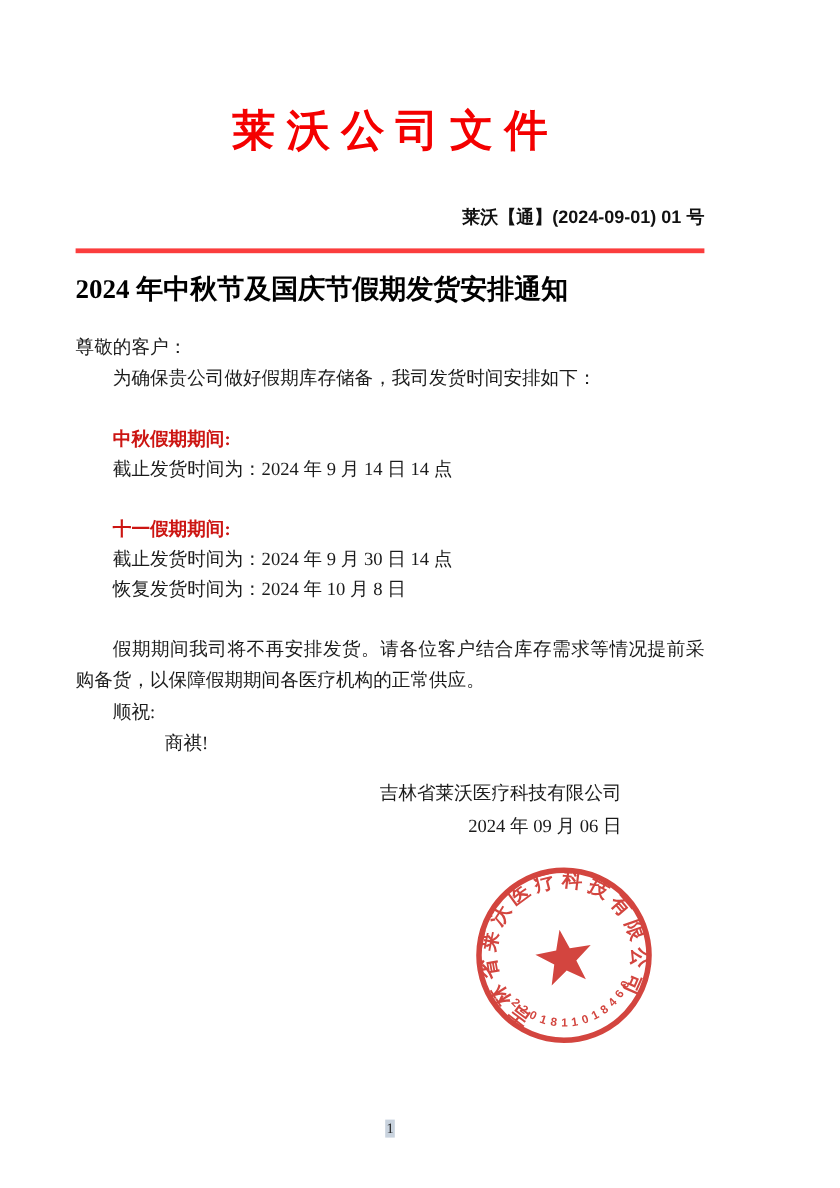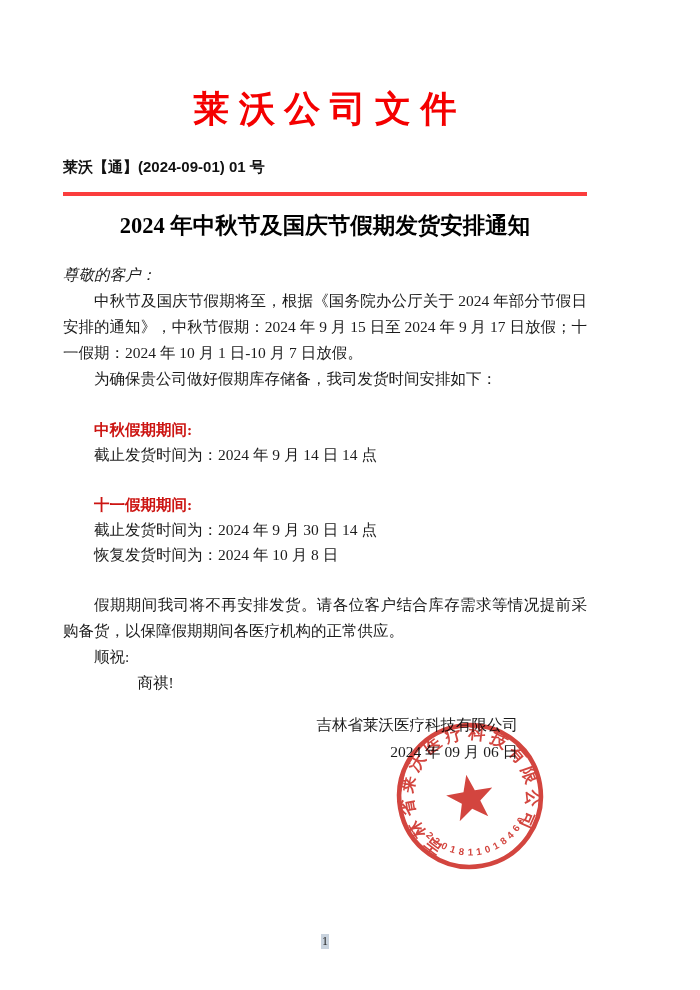--- a/index.html
+++ b/index.html
@@ -28,42 +28,42 @@
     text-align:center;
     font-size:36px;
     line-height:42px;
     font-weight:bold;
     letter-spacing:0.26em;
     text-indent:0.26em;
     color:var(--title_red);
     font-family:"Liberation Sans","DejaVu Sans",sans-serif;
   }
   .doc-number{
-    margin-top:24px;
-    text-align:left;
+    margin-top:39px;
+    text-align:right;
     font-size:15px;
     font-weight:bold;
     font-family:"Liberation Sans","DejaVu Sans",sans-serif;
     color:#111;
   }
   .double-rule{
     margin-top:12px;
     height:2px;
     border-top:3px solid var(--rule_red);
     border-bottom:1.5px solid var(--rule_red);
   }
   .doc-heading{
     margin-top:15px;
-    text-align:center;
+    text-align:left;
     font-size:22.5px;
     line-height:30px;
     font-weight:bold;
     color:#000;
   }
-  .salutation{margin-top:21px;font-style:italic;}
+  .salutation{margin-top:21px;}
   .para{text-indent:2em;text-align:justify;}
   .holiday-section{margin-top:25px;}
   .section-title{
     padding-left:2em;
     font-weight:bold;
     color:var(--section_red);
     line-height:25px;
   }
   .section-row{padding-left:2em;line-height:25px;}
   .row-value{}
@@ -119,21 +119,20 @@
     <div class="doc-title">莱沃公司文件</div>
 
     <div class="doc-number">莱沃【通】(2024-09-01) 01 号</div>
 
     <div class="double-rule"></div>
 
     <div class="doc-heading">2024 年中秋节及国庆节假期发货安排通知</div>
 
     <div class="salutation">尊敬的客户：</div>
 
-    <div class="para">中秋节及国庆节假期将至，根据《国务院办公厅关于 2024 年部分节假日安排的通知》，中秋节假期：2024 年 9 月 15 日至 2024 年 9 月 17 日放假；十一假期：2024 年 10 月 1 日-10 月 7 日放假。</div>
     <div class="para">为确保贵公司做好假期库存储备，我司发货时间安排如下：</div>
 
     <div class="holiday-section">
       <div class="section-title">中秋假期期间:</div>
       <div class="section-row">
         <span>截止发货时间为：</span><span class="row-value">2024 年 9 月 14 日 14 点</span>
       </div>
     </div>
 
     <div class="holiday-section">

